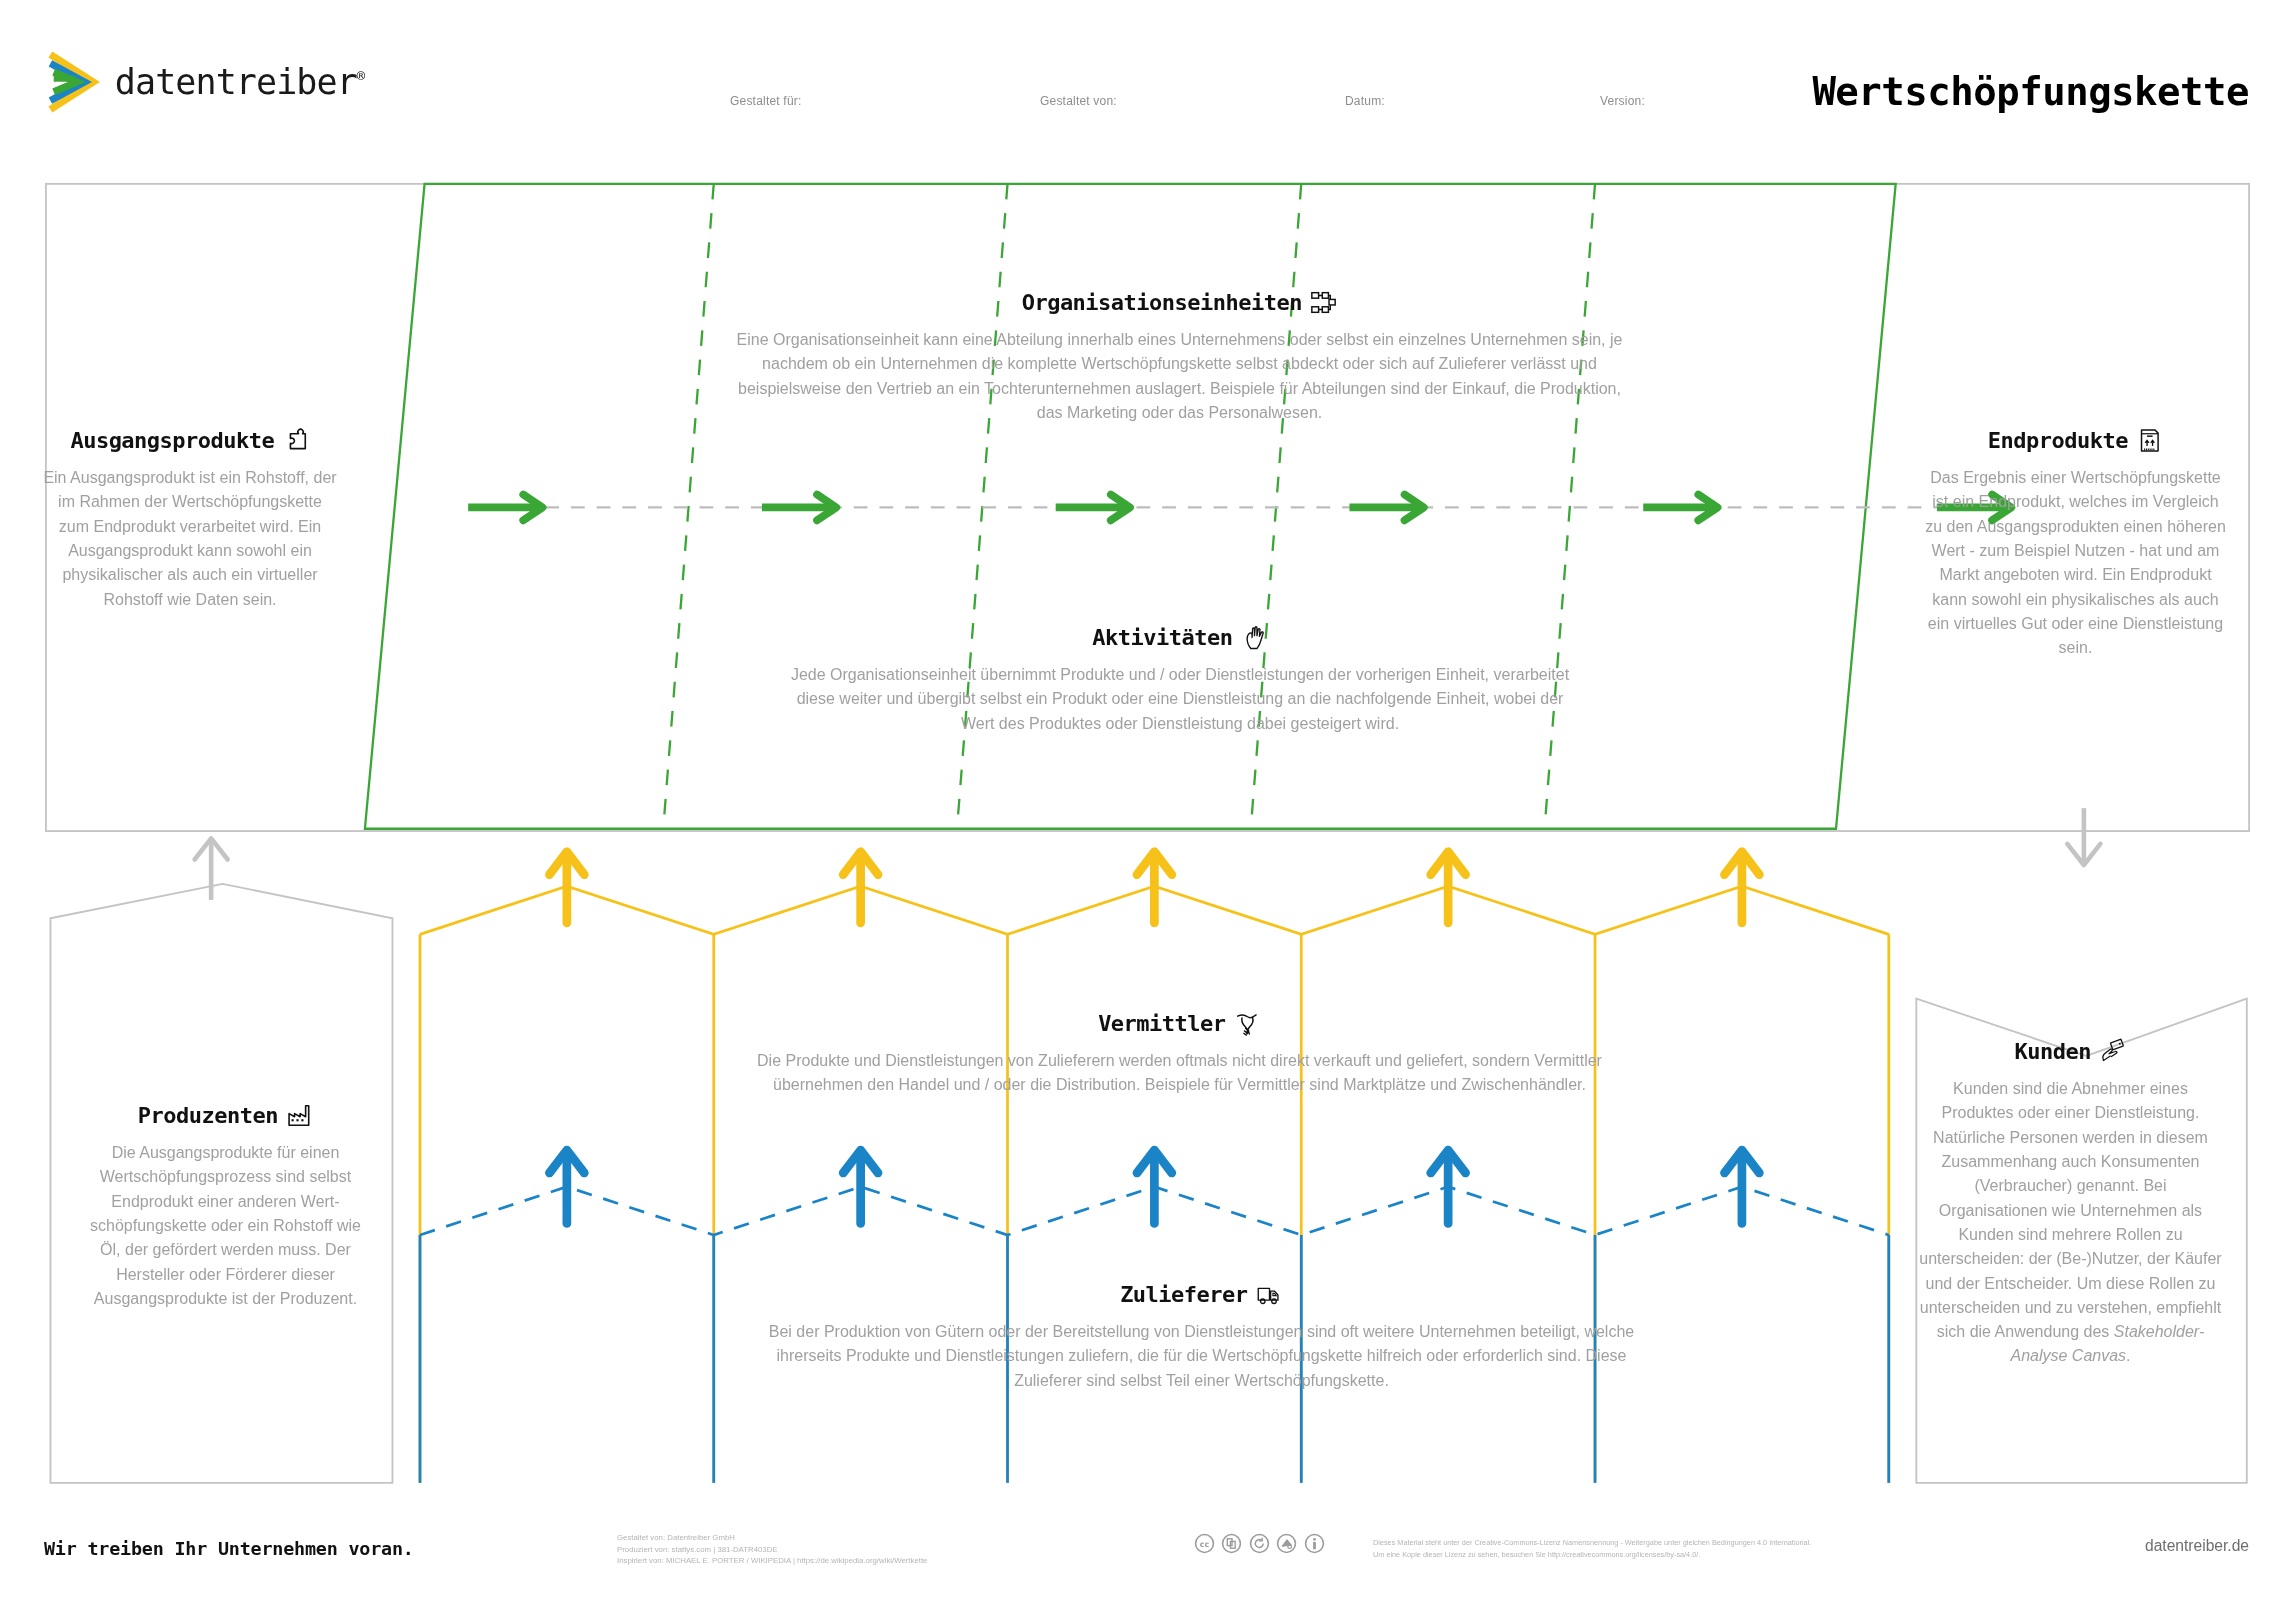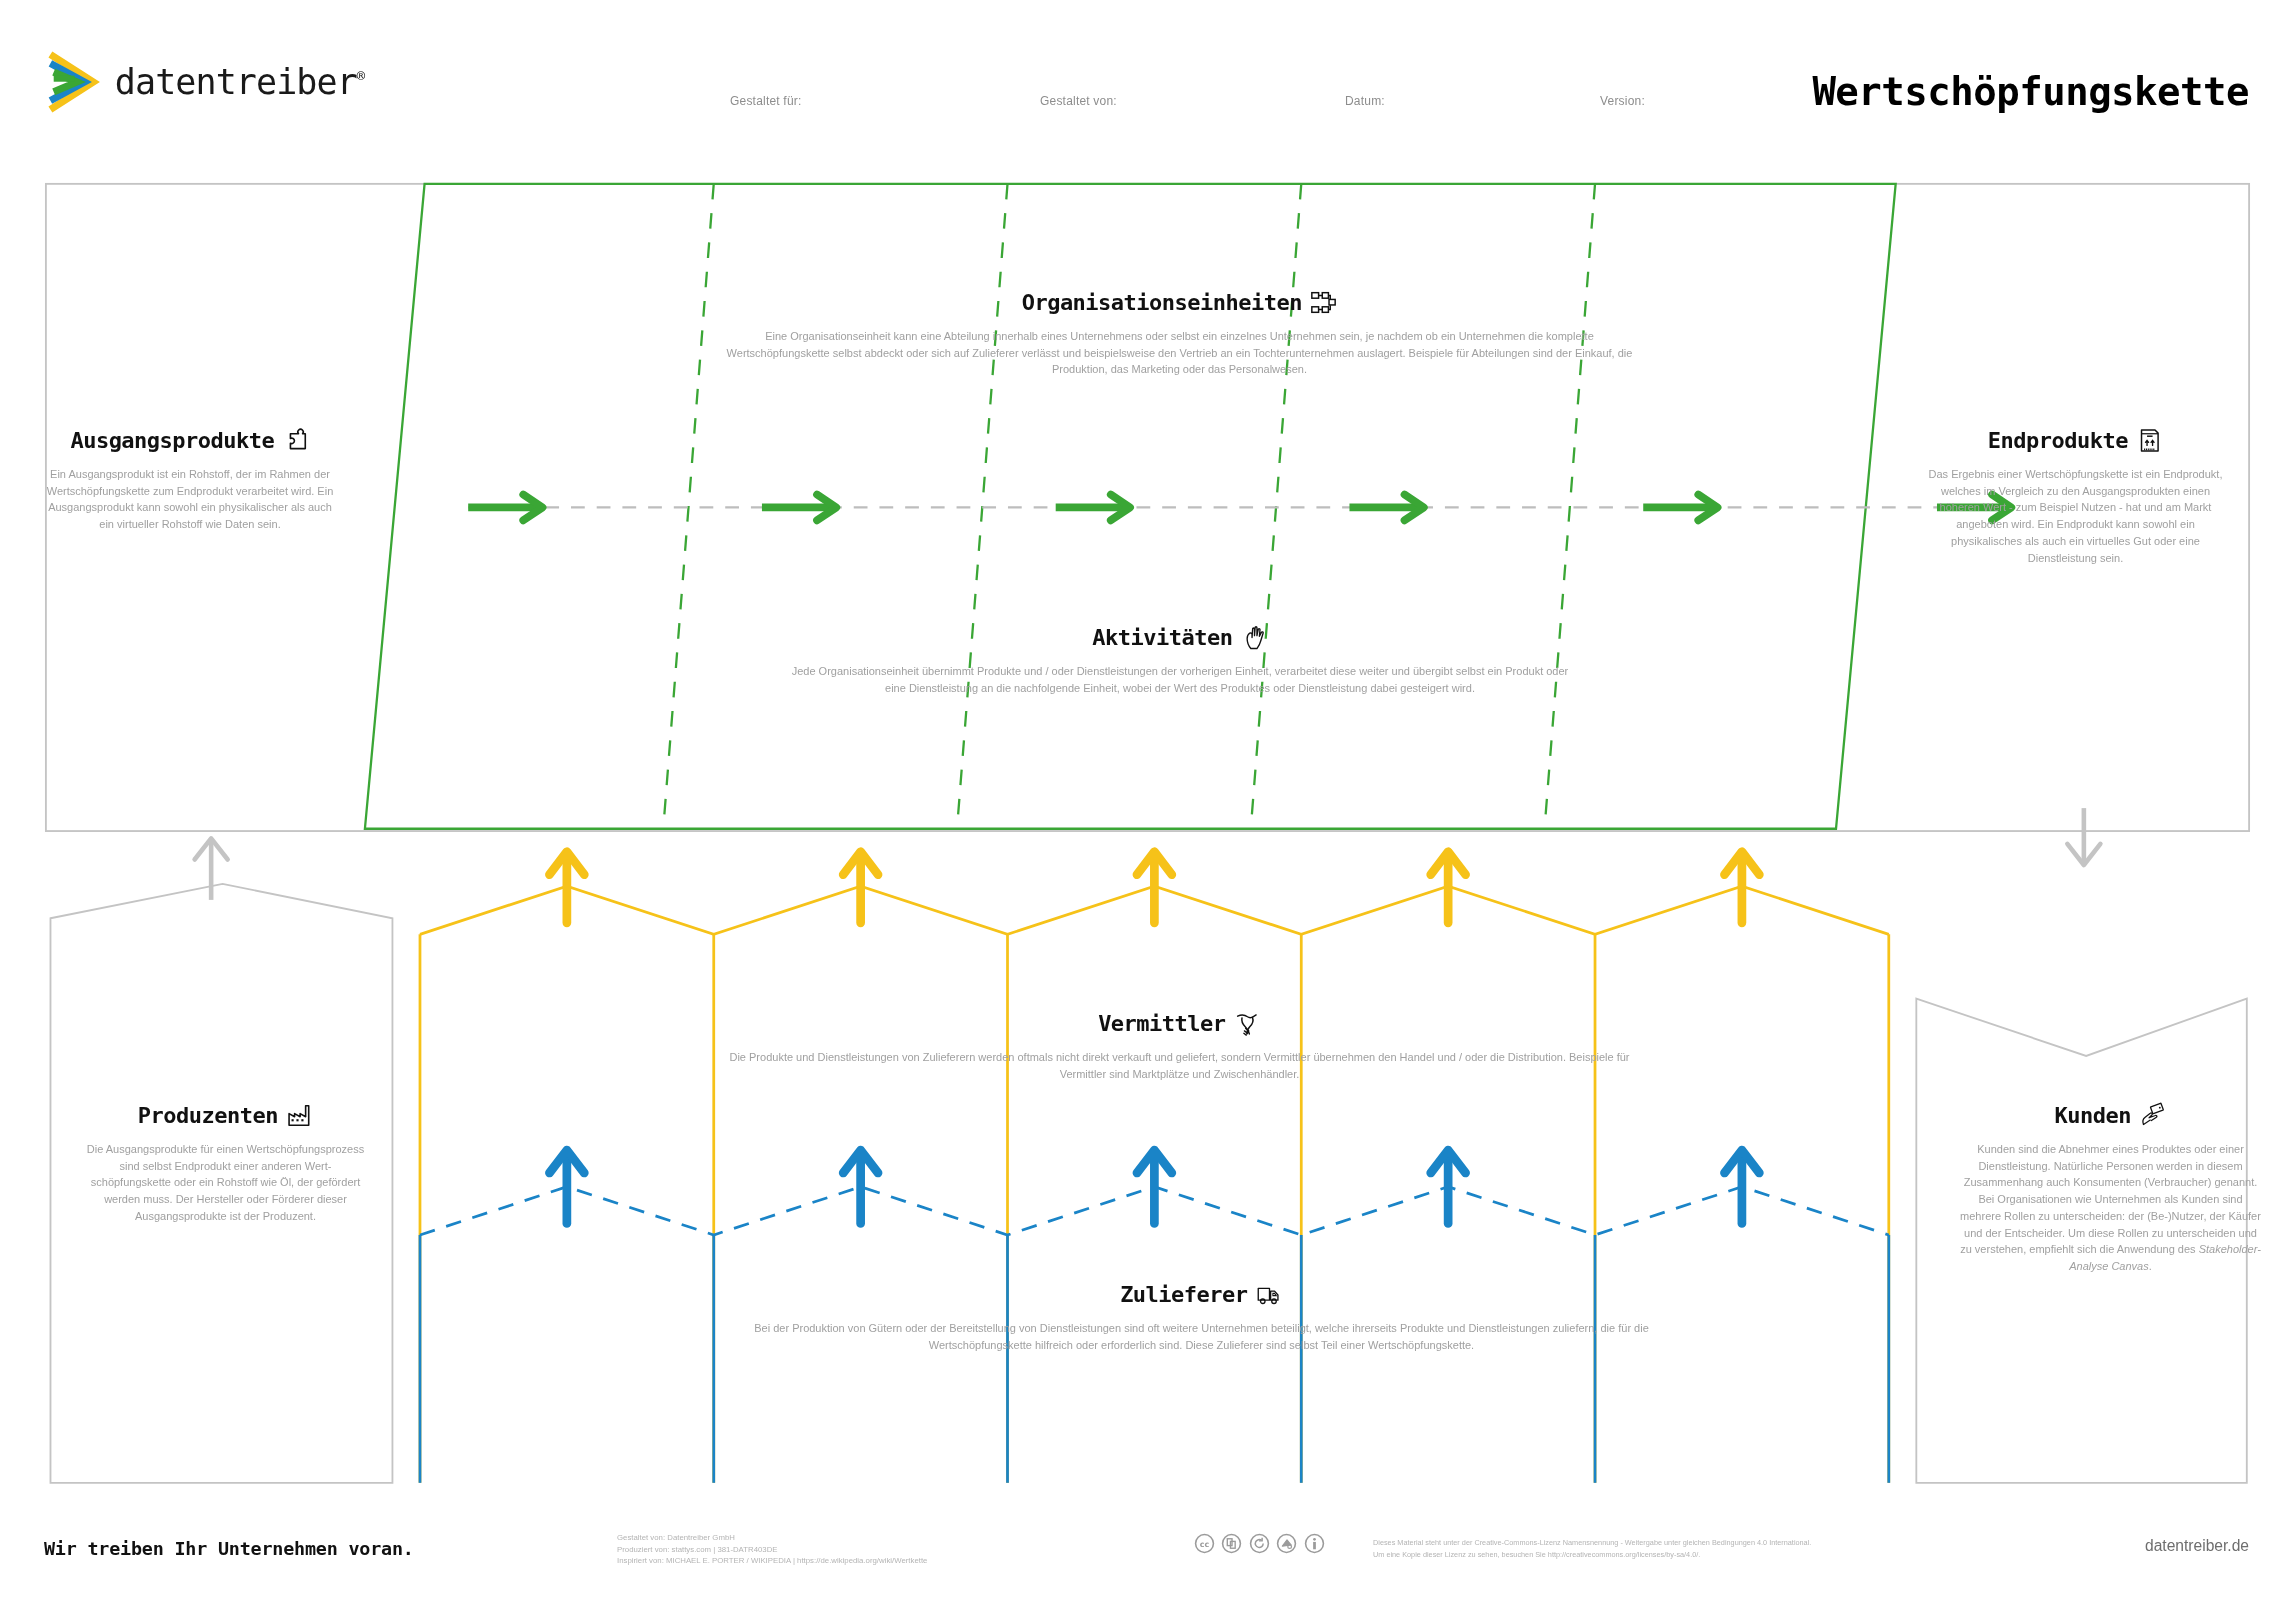--- a/index.html
+++ b/index.html
@@ -15,29 +15,29 @@
   .logo-reg{font-size:13.8px;vertical-align:super;}
 
   .hdr-field{position:absolute;top:94px;font-size:12px;color:#8d8d8d;font-family:"Liberation Sans",sans-serif;letter-spacing:0.2px;}
   .title{position:absolute;right:46px;top:69px;font-family:"DejaVu Sans Mono",monospace;font-size:39px;font-weight:700;color:#000000;letter-spacing:-0.5px;white-space:nowrap;}
 
   
   .block{position:absolute;text-align:center;}
   .block .bt{display:flex;align-items:center;justify-content:center;gap:8.3px;white-space:nowrap;}
   .block .bt .ttl{font-family:"DejaVu Sans Mono",monospace;font-weight:700;font-size:22px;color:#111;letter-spacing:-0.5px;}
   .block .bt .ico{width:27px;height:27px;display:block;}
-  .block .bd{margin-top:12px;font-size:11px;line-height:1.52;color:#a0a0a0;font-family:"Liberation Sans",sans-serif;}
+  .block .bd{margin-top:12px;font-size:16px;line-height:1.52;color:#a0a0a0;font-family:"Liberation Sans",sans-serif;}
   .block .bd em{font-style:italic;}
 
   .b-ausgang{left:41px;top:427px;width:298px;}
   .b-endprod{left:1924px;top:427px;width:303px;}
   .b-org{left:725px;top:289px;width:909px;}
   .b-akt{left:790px;top:624px;width:780px;}
   .b-produz{left:83px;top:1102px;width:285px;}
-  .b-kunden{left:1919px;top:1102px;width:303px;padding-left:40px;}
+  .b-kunden{left:1919px;top:1038px;width:303px;}
   .b-verm{left:725px;top:1010px;width:909px;}
   .b-zul{left:747px;top:1281px;width:909px;}
 
   
   .ft-tag{position:absolute;left:44px;top:1538px;font-family:"DejaVu Sans Mono",monospace;font-weight:700;font-size:18.4px;color:#111;letter-spacing:-0.2px;}
   .ft-credits{position:absolute;left:617px;top:1532px;font-size:7.8px;line-height:1.48;color:#b4b4b4;font-family:"Liberation Sans",sans-serif;}
   .ft-cc{position:absolute;left:1194px;top:1533px;display:flex;align-items:center;gap:6.4px;}
   .cc-ico{width:21px;height:21px;display:block;}
   .ft-lic{position:absolute;left:1373px;top:1537px;font-size:7.3px;line-height:1.65;color:#b4b4b4;font-family:"Liberation Sans",sans-serif;}
   .ft-url{position:absolute;right:46px;top:1537px;font-size:15.6px;color:#6e6e6e;font-family:"Liberation Sans",sans-serif;}

